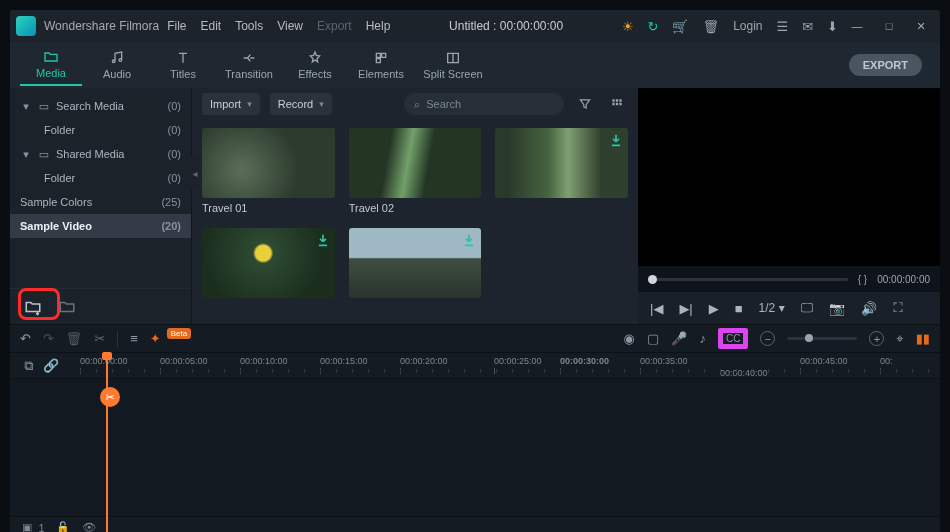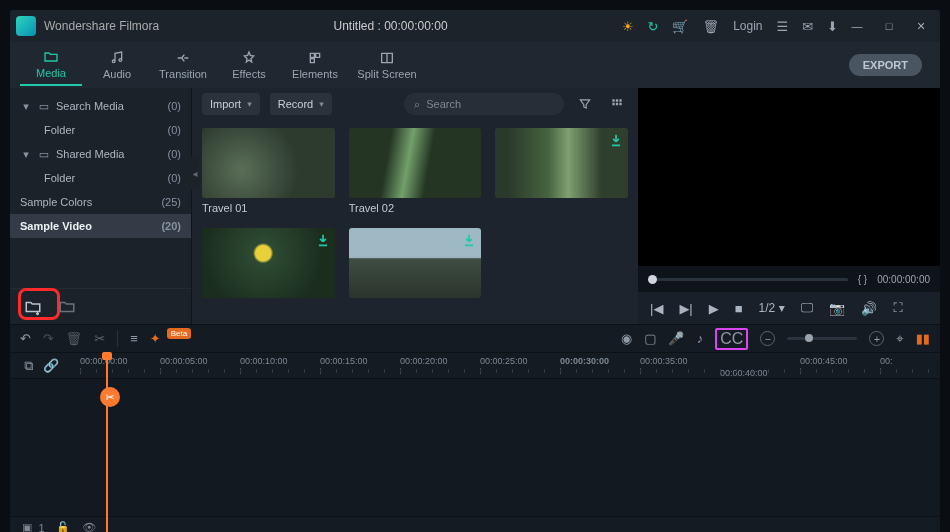--- a/index.html
+++ b/index.html
@@ -93,20 +93,28 @@
 .th6{background:linear-gradient(180deg,#9fb9c4 0%,#9fb9c4 42%,#3e4d42 44%,#2a352c 100%)}
 </style>
 </head>
 <body>
 
 <div class="win">
 
   <div class="titlebar">
     <div class="logo"></div>
     <span>Wondershare Filmora</span>
+    <div class="menu">
+      <span>File</span>
+      <span>Edit</span>
+      <span>Tools</span>
+      <span>View</span>
+      <span class="dim">Export</span>
+      <span>Help</span>
+    </div>
     <div class="doc">Untitled : 00:00:00:00</div>
     <div class="right">
       <span class="ti accent">☀</span>
       <span class="ti teal">↻</span>
       <span class="ti orange">🛒</span>
       <span class="ti">🗑</span>
       <span class="ti" style="font-size:12px">Login</span>
       <span class="ti">☰</span>
       <span class="ti">✉</span>
       <span class="ti">⬇</span>
@@ -123,20 +131,26 @@
       <svg viewBox="0 0 24 24">
           <path fill="none" stroke="currentColor" stroke-width="2" d="M3 6h6l2 2h10v10H3z"></path>
         </svg>
       <span>Media</span>
     </div>
     <div class="tab">
       <svg viewBox="0 0 24 24">
           <path fill="none" stroke="currentColor" stroke-width="2" d="M9 17V5l10-2v12M9 17a2 2 0 11-4 0 2 2 0 014 0zm10-2a2 2 0 11-4 0 2 2 0 014 0z"></path>
         </svg>
       <span>Audio</span>
+    </div>
+    <div class="tab">
+      <svg viewBox="0 0 24 24">
+          <path fill="none" stroke="currentColor" stroke-width="2" d="M6 5h12M12 5v14"></path>
+        </svg>
+      <span>Titles</span>
     </div>
     <div class="tab">
       <svg viewBox="0 0 24 24">
           <path fill="none" stroke="currentColor" stroke-width="2" d="M4 12h6m4 0h6M10 12l4 5m0-10l-4 5"></path>
         </svg>
       <span>Transition</span>
     </div>
     <div class="tab">
       <svg viewBox="0 0 24 24">
           <path fill="none" stroke="currentColor" stroke-width="2" d="M12 3l2 5 5 1-4 4 1 5-4-3-4 3 1-5-4-4 5-1z"></path>
@@ -311,21 +325,21 @@
       <span style="opacity:.6">✂</span>
       <span class="divv"></span>
       <span>≡</span>
       <span style="color:#e36a1e">✦</span>
         <span class="badge">Beta</span>
       <div class="spacer"></div>
       <span>◉</span>
       <span>▢</span>
       <span>🎤</span>
       <span>♪</span>
-      <span style="font-size:16px;border:2px solid #d946ef;padding:0 3px;border-radius:2px">CC</span>
+      <span style="font-size:10px;border:5px solid #d946ef;padding:0 3px;border-radius:2px">CC</span>
       <span style="border:1px solid #5a6470;border-radius:50%;width:15px;height:15px;display:inline-flex;align-items:center;justify-content:center;font-size:11px">−</span>
       <div class="zoom">
           <div class="zd"></div>
         </div>
       <span style="border:1px solid #5a6470;border-radius:50%;width:15px;height:15px;display:inline-flex;align-items:center;justify-content:center;font-size:11px">+</span>
       <span>⌖</span>
       <span style="color:#e36a1e">▮▮</span>
     </div>
     <div class="ruler">
       <div class="rulerL">
@@ -347,21 +361,21 @@
             <div class="mk"></div>
           </div>
           <div class="tick" style="left: 246px;">
             <span>00:00:15:00</span>
             <div class="mk"></div>
           </div>
           <div class="tick" style="left: 326px;">
             <span>00:00:20:00</span>
             <div class="mk"></div>
           </div>
-          <div class="tick" style="left: 406px;">
+          <div class="tick" style="left: 420px;">
             <span>00:00:25:00</span>
             <div class="mk"></div>
           </div>
           <div class="tick" style="left: 486px; font-weight: bold;">
             <span>00:00:30:00</span>
             <div class="mk"></div>
           </div>
           <div class="tick" style="left: 566px;">
             <span>00:00:35:00</span>
             <div class="mk"></div>

